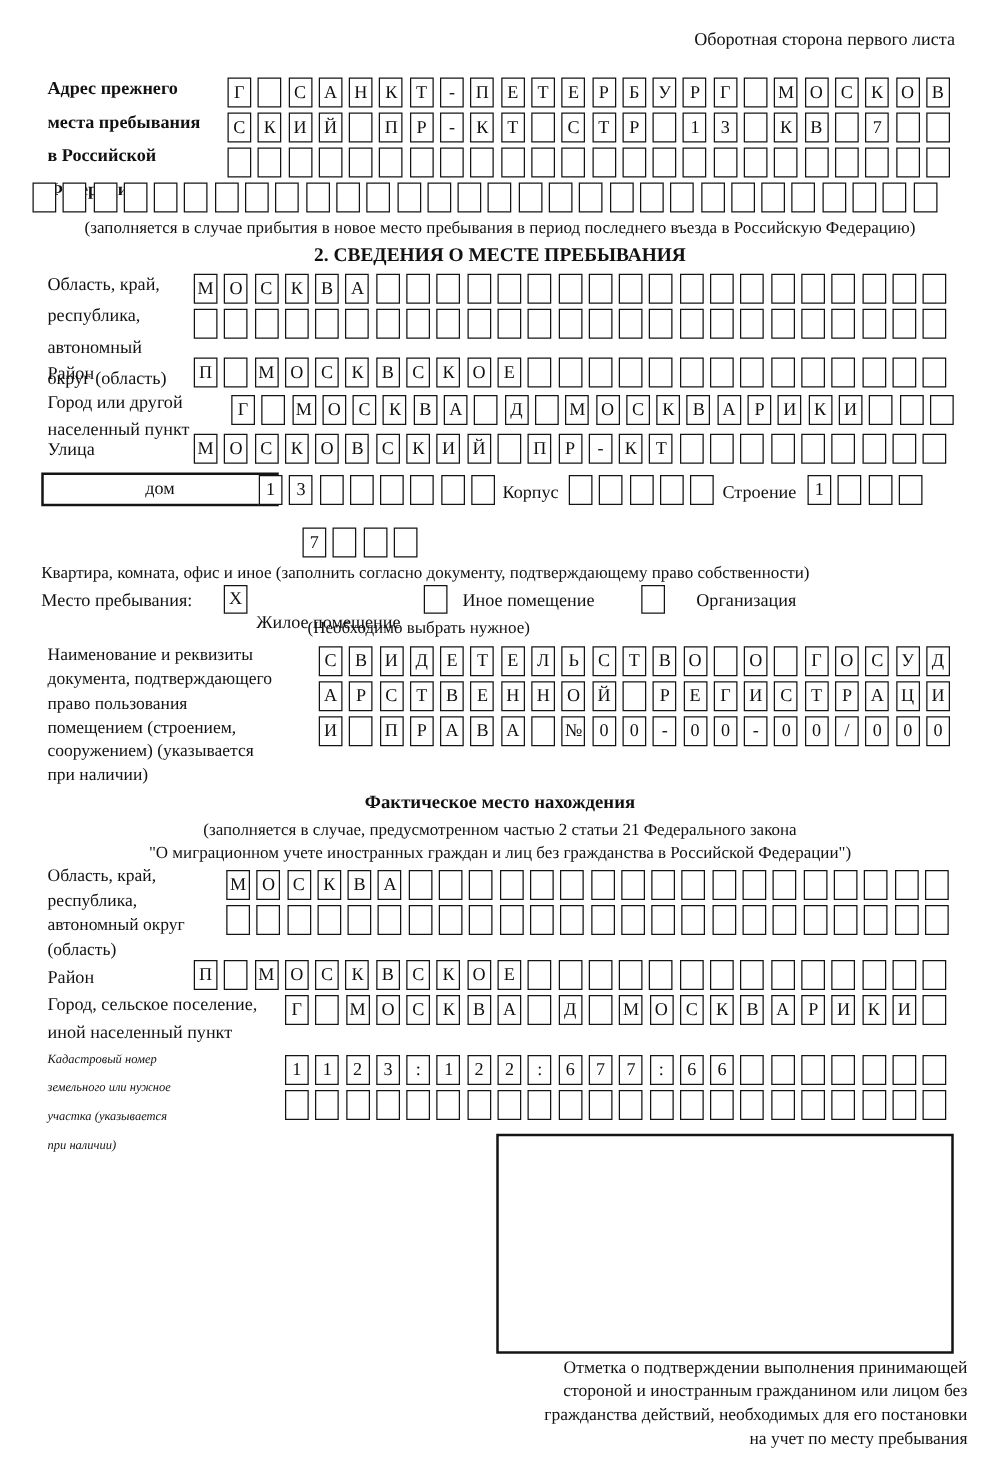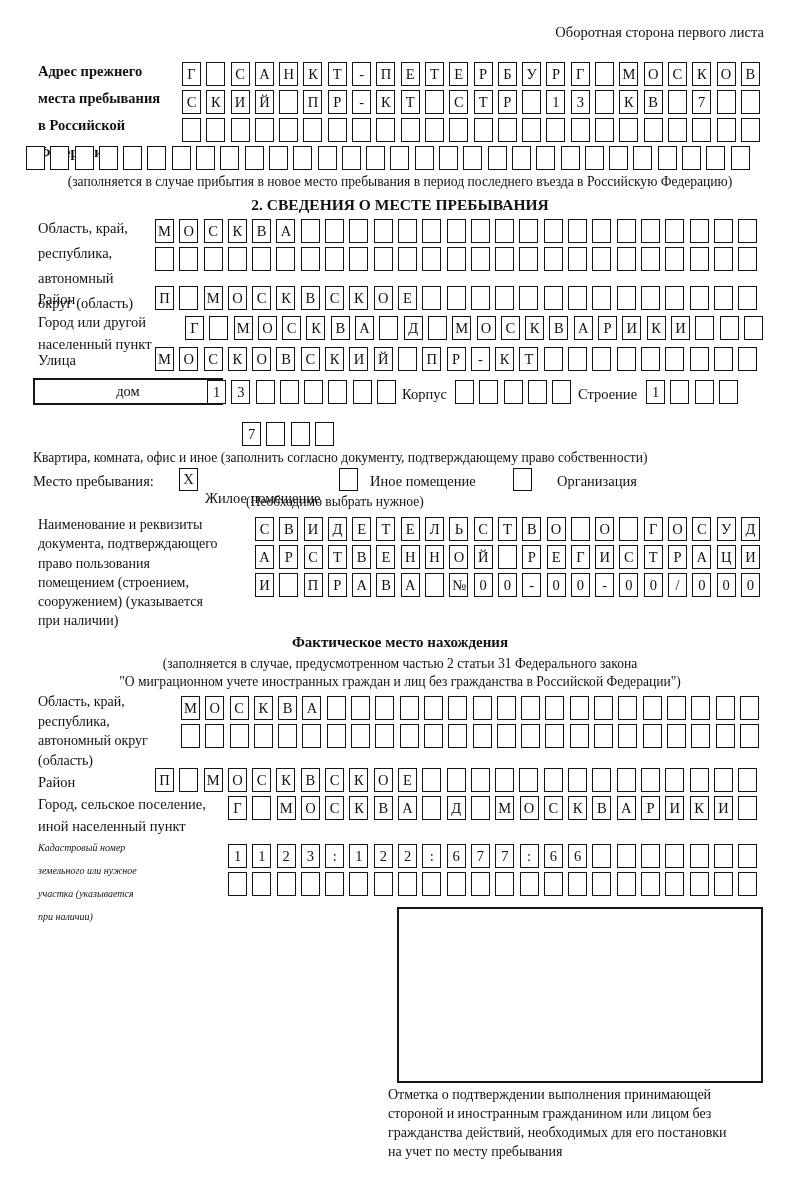--- a/index.html
+++ b/index.html
@@ -26,21 +26,21 @@
   .sectitle{position:absolute;left:0;width:800px;text-align:center;font-weight:bold;font-size:15.5px;white-space:nowrap;}
   .labelbox{
     position:absolute;box-sizing:border-box;height:27px;border:2px solid #141414;background:#fff;
     display:flex;align-items:center;justify-content:center;font-size:14.5px;
   }
   .cb{
     position:absolute;box-sizing:border-box;width:19px;height:23px;border:1.7px solid #141414;
     display:flex;align-items:center;justify-content:center;font-size:14.5px;background:#fff;
   }
   .stamp-box{position:absolute;box-sizing:border-box;border:2px solid #141414;background:#fff;}
-  .confirm{position:absolute;text-align:left;font-size:14px;line-height:19px;}
+  .confirm{position:absolute;text-align:right;font-size:14px;line-height:19px;}
 </style>
 </head>
 <body>
 
 <div id="page">
 
   <div class="hdr">Оборотная сторона первого листа</div>
 
   <div class="lbl lh27" style="left:38px;top:58px;">
     <div>Адрес прежнего</div>
@@ -430,21 +430,21 @@
       <span class="cell">-</span>
       <span class="cell">0</span>
       <span class="cell">0</span>
       <span class="cell">/</span>
       <span class="cell">0</span>
       <span class="cell">0</span>
       <span class="cell">0</span>
     </div>
 
   <div class="sectitle" style="top:634px;font-size:15px;">Фактическое место нахождения</div>
-  <div class="caption center" style="top:656px;">(заполняется в случае, предусмотренном частью 2 статьи 31 Федерального закона</div>
+  <div class="caption center" style="top:656px;">(заполняется в случае, предусмотренном частью 2 статьи 21 Федерального закона</div>
   <div class="caption center" style="top:674px;">"О миграционном учете иностранных граждан и лиц без гражданства в Российской Федерации")</div>
 
   <div class="lbl lh20" style="left:38px;top:692px;">
     <div>Область, край,</div>
     <div>республика,</div>
     <div>автономный округ</div>
     <div>(область)</div>
   </div>
   <div class="cellrow" style="left:181px;top:696px;">
       <span class="cell">М</span>

